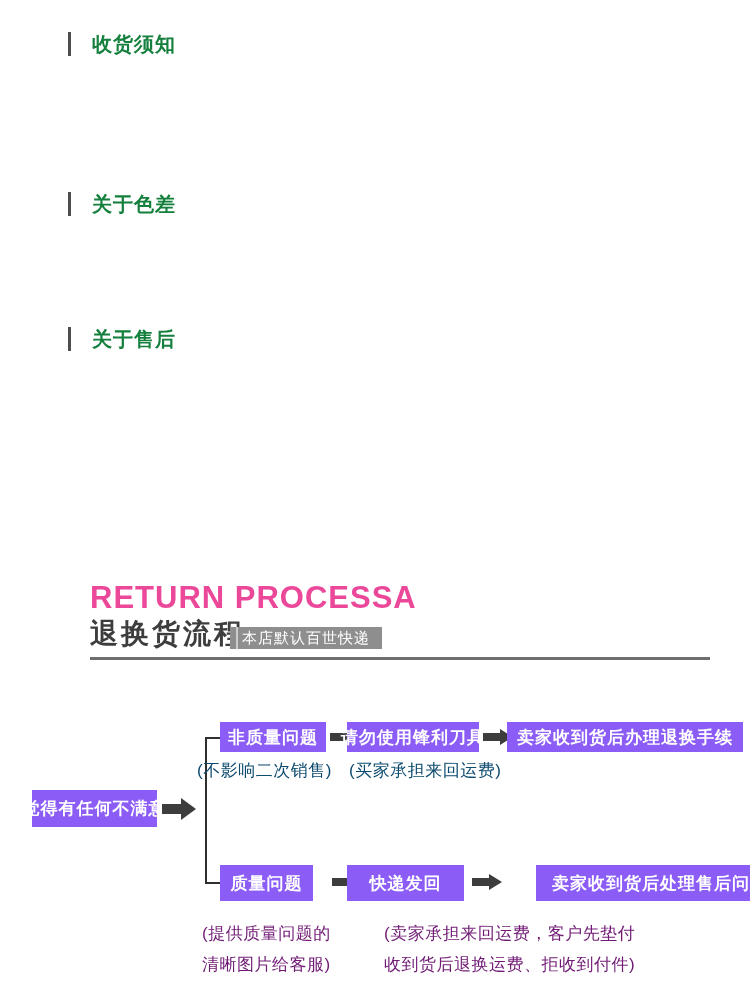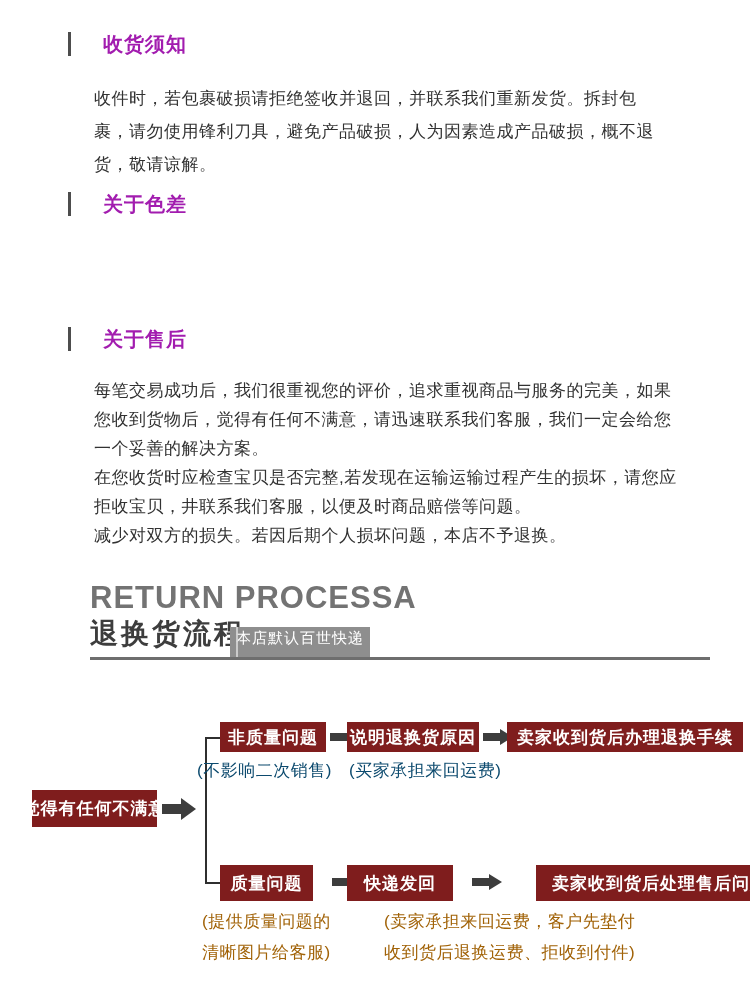--- a/index.html
+++ b/index.html
@@ -8,65 +8,65 @@
     background:#ffffff;
     font-family:"Liberation Sans", sans-serif;
     position:relative;
     overflow:hidden;
   }
   .page { position:absolute; left:0; top:0; width:750px; height:1005px; background:#fff; }
 
   
   .sec-title {
     position:absolute; left:68px;
-    font-size:20px; font-weight:bold; color:#a21caf;
+    font-size:20px; font-weight:bold; color:#15803d;
     border-left:3px solid #4d4d4d;
-    padding-left:32px; line-height:24px;
+    padding-left:21px; line-height:24px;
     letter-spacing:1px;
   }
   .sec-body {
     position:absolute; left:94px; width:592px;
     font-size:17px; color:#323232;
     line-height:33px;
     white-space:pre-line;
     letter-spacing:0.5px;
   }
   .sec-body.tight { line-height:29px; }
 
   
   .ret-en {
     position:absolute; left:90px; top:580px;
-    font-size:31px; font-weight:600; color:#737373;
+    font-size:31px; font-weight:600; color:#ec4899;
     letter-spacing:1px;
   }
   .ret-zh {
     position:absolute; left:90px; top:615px;
     font-size:28px; font-weight:600; color:#3d3d3d;
     letter-spacing:3px;
   }
   .badge {
     position:absolute; left:230px; top:627px;
-    height:32px; line-height:22px; padding:0 6px;
+    height:22px; line-height:22px; padding:0 12px;
     background:#8e8e8e; color:#ffffff;
     font-size:15px; letter-spacing:1px;
     white-space:nowrap;
   }
   .badge::before {
     content:""; position:absolute; left:6px; top:0; bottom:0;
     width:2px; background:#d6d6d6; opacity:.85;
   }
   .rule {
     position:absolute; left:90px; top:657px;
     width:620px; height:3px; background:#6e6e6e;
   }
 
   
   .fbox {
     position:absolute;
-    background:#7f1d1d; color:#ffffff;
+    background:#8b5cf6; color:#ffffff;
     font-size:17px; font-weight:bold; letter-spacing:1px;
     display:flex; align-items:center; justify-content:center;
     white-space:nowrap;
   }
   .arr { position:absolute; width:30px; height:16px; }
   .arr::before {
     content:""; position:absolute; left:0; top:4px;
     width:17px; height:8px; background:#3d3d3d;
   }
   .arr::after {
@@ -83,67 +83,58 @@
     border-top:11px solid transparent;
     border-bottom:11px solid transparent;
     border-left:15px solid #3d3d3d;
   }
   .vline { position:absolute; left:205px; top:737px; width:2px; height:147px; background:#2f2f2f; }
   .stub  { position:absolute; height:2px; background:#2f2f2f; }
   .note  {
     position:absolute; font-size:17px; color:#0c4a6e;
     letter-spacing:0.5px; white-space:pre-line;
   }
-  .note.gray { color:#a16207; line-height:31px; font-size:17px; }
+  .note.gray { color:#701a75; line-height:31px; font-size:17px;margin-top:12px; }
 </style>
 </head>
 <body>
 
 <div class="page">
 
   <div class="sec-title" style="top:32px;">收货须知</div>
-  <div class="sec-body" style="top:82px;">收件时，若包裹破损请拒绝签收并退回，并联系我们重新发货。拆封包
-裹，请勿使用锋利刀具，避免产品破损，人为因素造成产品破损，概不退
-货，敬请谅解。</div>
 
   <div class="sec-title" style="top:192px;">关于色差</div>
 
   <div class="sec-title" style="top:327px;">关于售后</div>
-  <div class="sec-body tight" style="top:376px;">每笔交易成功后，我们很重视您的评价，追求重视商品与服务的完美，如果
-您收到货物后，觉得有任何不满意，请迅速联系我们客服，我们一定会给您
-一个妥善的解决方案。
-在您收货时应检查宝贝是否完整,若发现在运输运输过程产生的损坏，请您应
-拒收宝贝，井联系我们客服，以便及时商品赔偿等问题。
-减少对双方的损失。若因后期个人损坏问题，本店不予退换。</div>
 
   <div class="ret-en">RETURN PROCESSA</div>
   <div class="ret-zh">退换货流程</div>
   <div class="badge">本店默认百世快递</div>
   <div class="rule"></div>
 
   <div>
 
     <div class="vline"></div>
     <div class="stub" style="left:205px; top:737px; width:16px;"></div>
     <div class="stub" style="left:205px; top:882px; width:16px;"></div>
 
     <div class="fbox" style="left:32px; top:790px; width:125px; height:37px;">觉得有任何不满意</div>
     <div class="arr arr-big" style="left:162px; top:798px;"></div>
 
     <div class="fbox" style="left:220px; top:722px; width:106px; height:30px;">非质量问题</div>
     <div class="arr" style="left:330px; top:729px;"></div>
-    <div class="fbox" style="left:347px; top:722px; width:132px; height:30px;">说明退换货原因</div>
+    <div class="fbox" style="left:347px; top:722px; width:132px; height:30px;">请勿使用锋利刀具</div>
     <div class="arr" style="left:483px; top:729px;"></div>
     <div class="fbox" style="left:507px; top:722px; width:236px; height:30px;">卖家收到货后办理退换手续</div>
     <div class="note" style="left:197px; top:759px;">(不影响二次销售)</div>
     <div class="note" style="left:349px; top:759px;">(买家承担来回运费)</div>
 
     <div class="fbox" style="left:220px; top:865px; width:93px; height:36px;">质量问题</div>
     <div class="arr" style="left:332px; top:874px;"></div>
-    <div class="fbox" style="left:347px; top:865px; width:106px; height:36px;">快递发回</div>
+    <div class="fbox" style="left:347px; top:865px; width:117px; height:36px;">快递发回</div>
     <div class="arr" style="left:472px; top:874px;"></div>
     <div class="fbox" style="left:502px; top:865px; width:248px; height:36px;margin-left:34px;">卖家收到货后处理售后问题</div>
     <div class="note gray" style="left:202px; top:906px;">(提供质量问题的
 清晰图片给客服)</div>
     <div class="note gray" style="left:384px; top:906px;">(卖家承担来回运费，客户先垫付
 收到货后退换运费、拒收到付件)</div>
   </div>
 
 </div>
 

